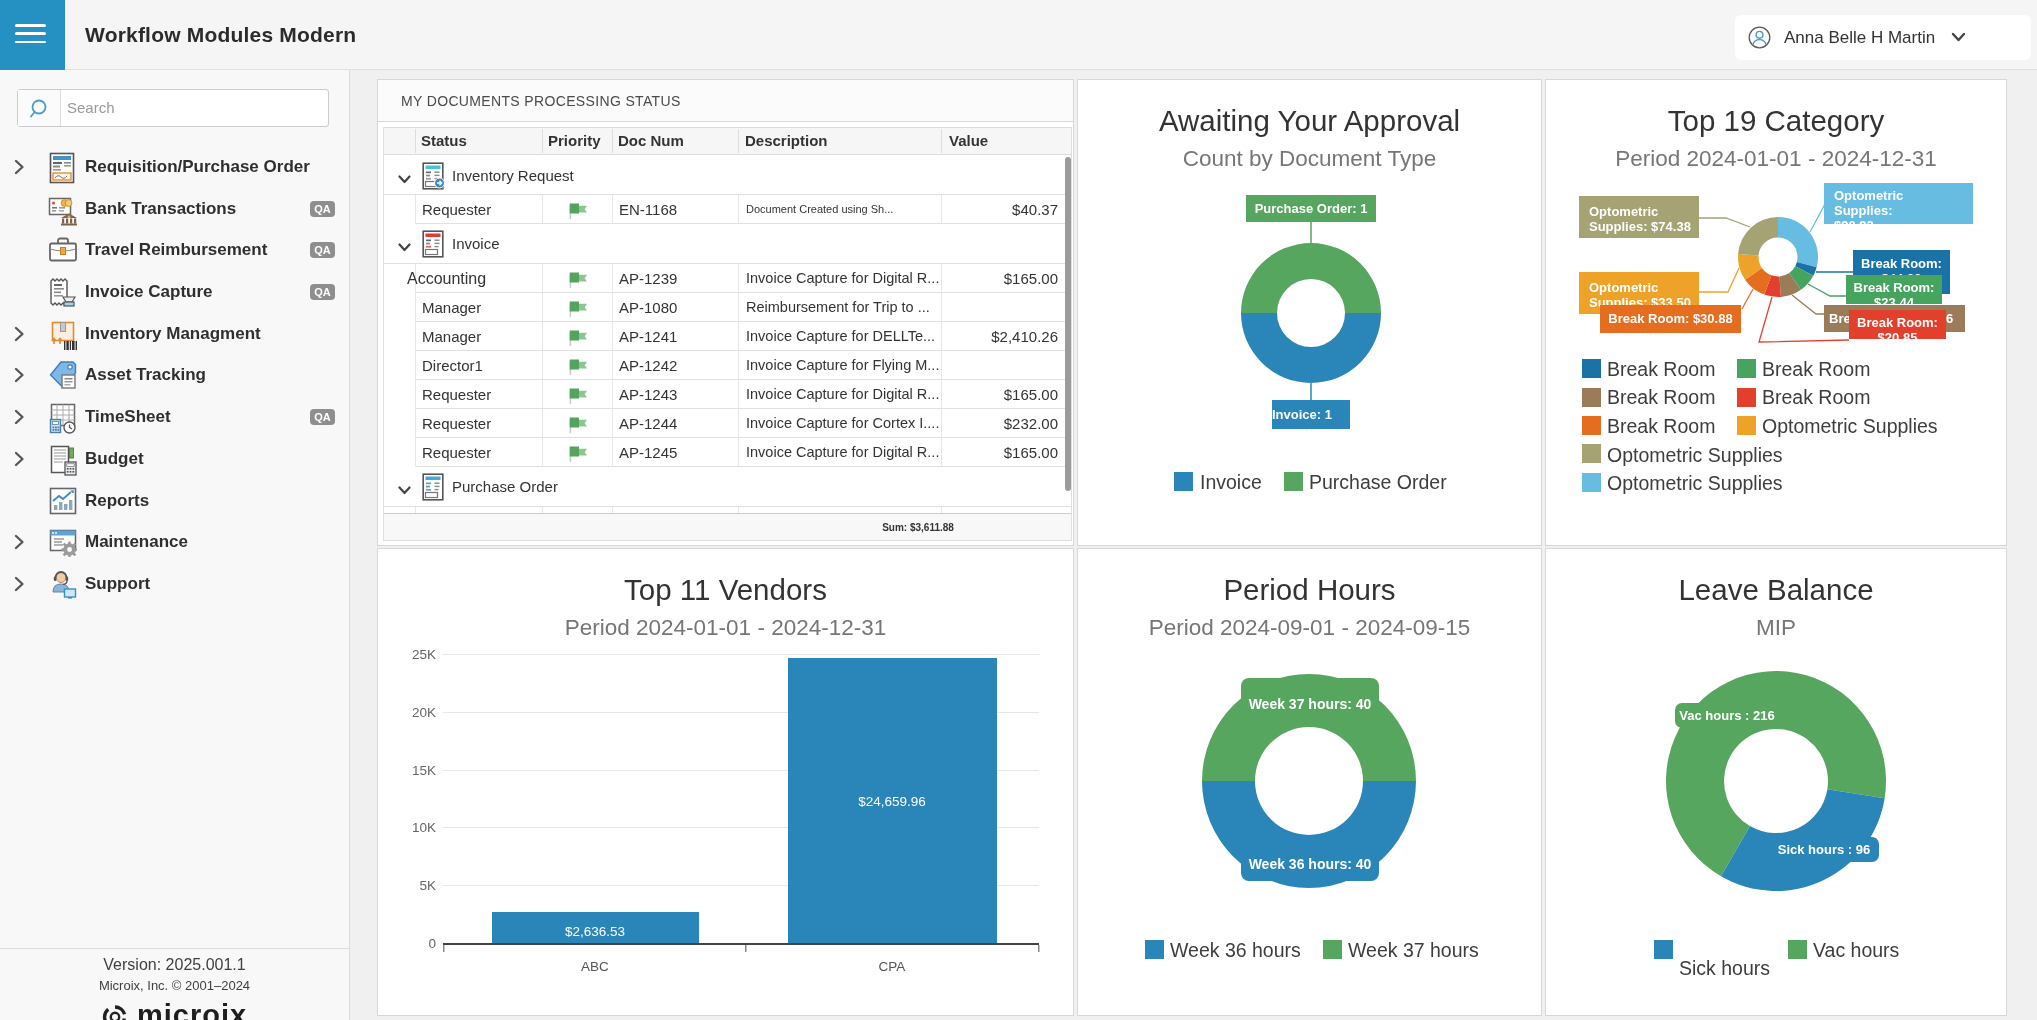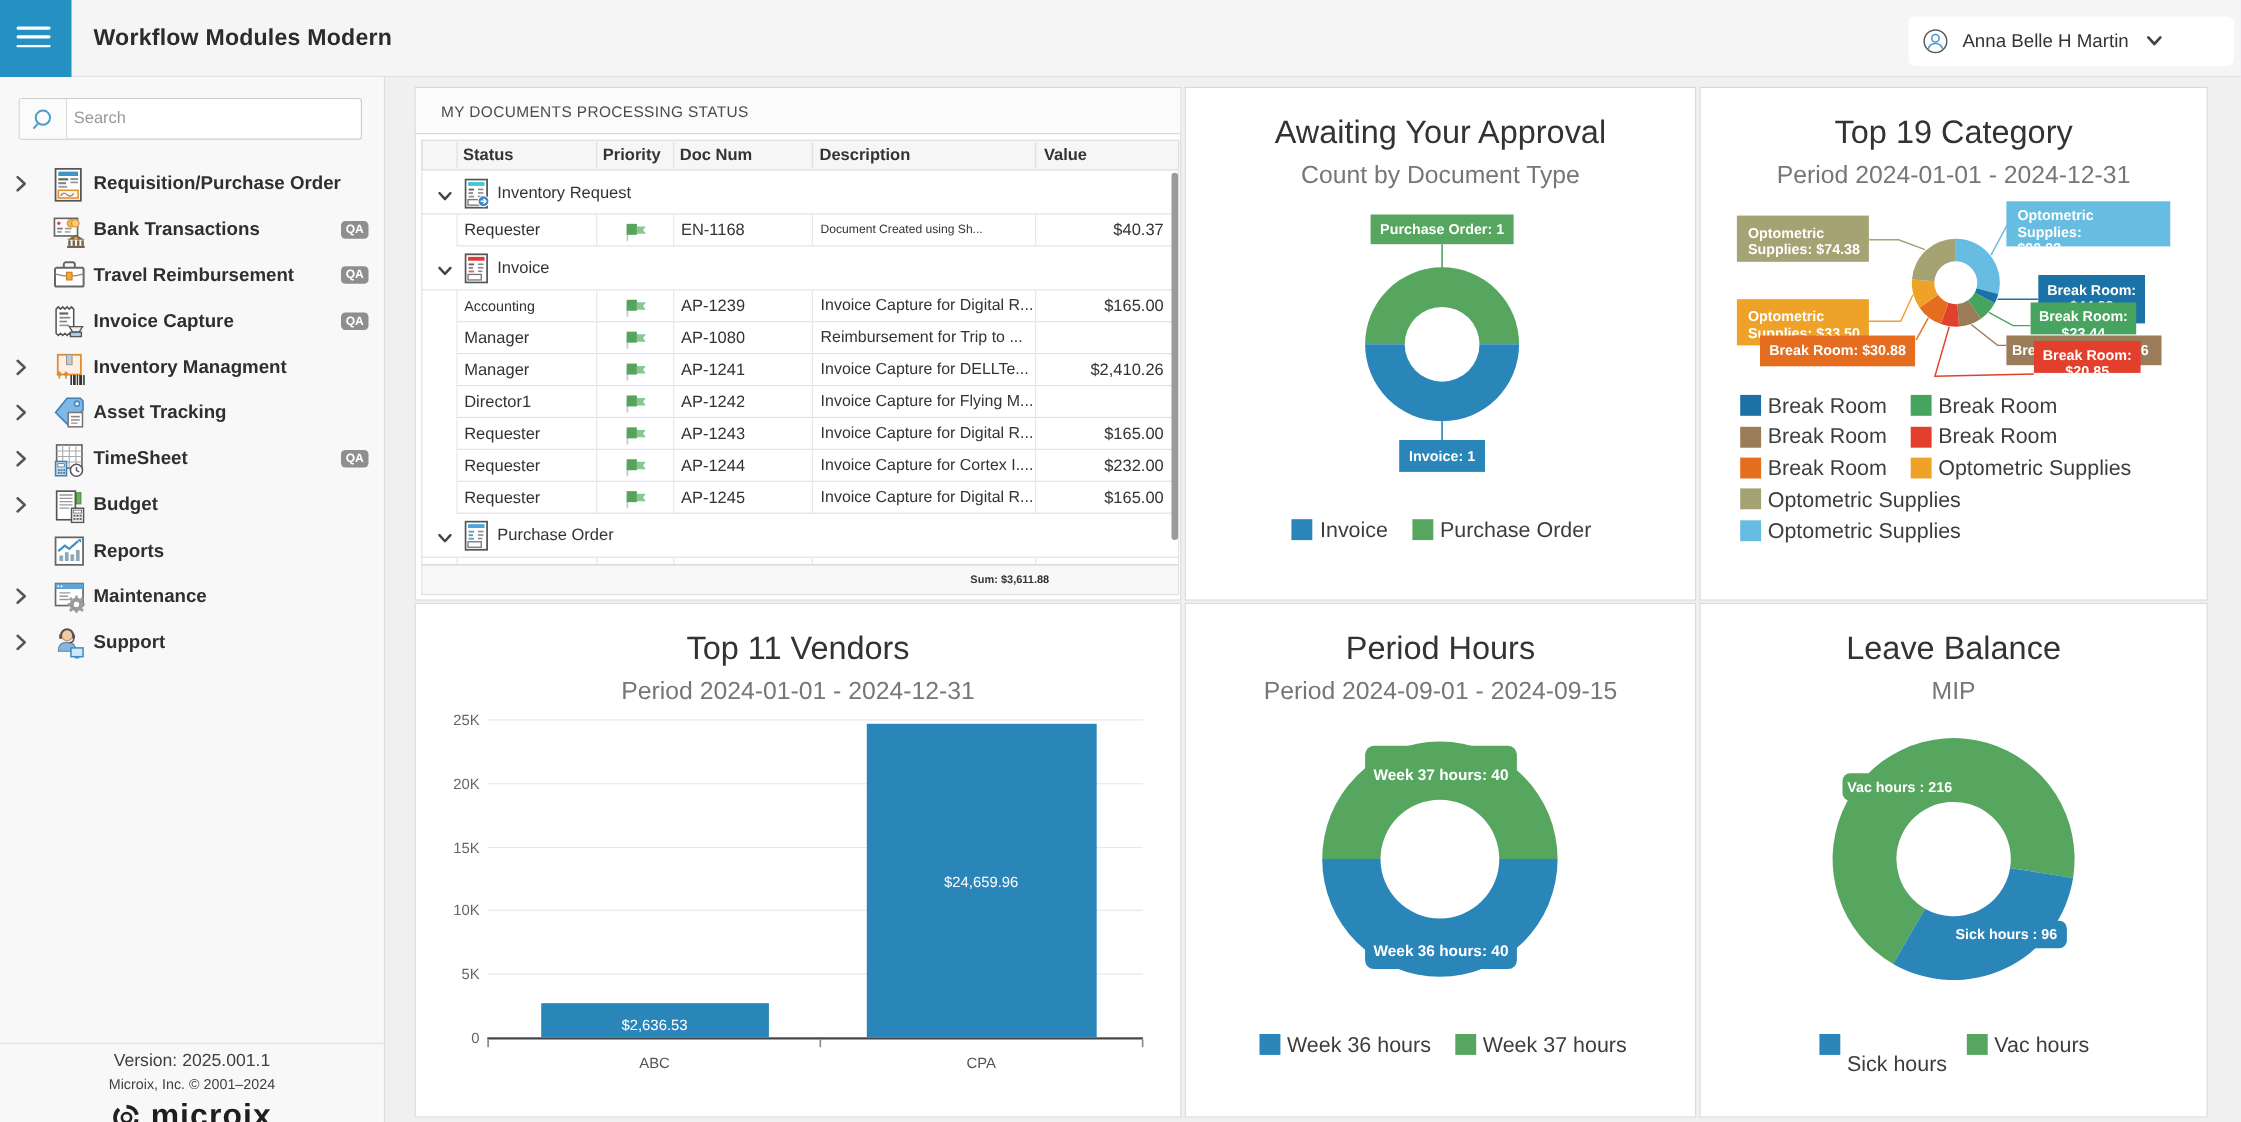--- a/index.html
+++ b/index.html
@@ -333,21 +333,21 @@
         <rect x="12.5" y="15.899999999999999" width="4" height="1.4" fill="#888"></rect>
 <rect x="3.5" y="19.5" width="12" height="5" fill="#fff" stroke="#777" stroke-width="1.2"></rect>
 </svg></div>
     <div class="cell" style="left:74px;top:144px;height:40px;line-height:40px;font-size:15px">Invoice</div>
     <div class="abs" style="left:37px;top:212px;width:656px;height:1px;background:#e0e0e0"></div>
     <div class="abs" style="left:37px;top:184px;width:1px;height:29px;background:#e6e6e6"></div>
     <div class="abs" style="left:164px;top:184px;width:1px;height:29px;background:#e6e6e6"></div>
     <div class="abs" style="left:234px;top:184px;width:1px;height:29px;background:#e6e6e6"></div>
     <div class="abs" style="left:360px;top:184px;width:1px;height:29px;background:#e6e6e6"></div>
     <div class="abs" style="left:563px;top:184px;width:1px;height:29px;background:#e6e6e6"></div>
-    <div class="cell" style="left:44px;top:184px;height:29px;line-height:29px;font-size:13px">Accounting</div>
+    <div class="cell" style="left:29px;top:184px;height:29px;line-height:29px;font-size:16px">Accounting</div>
     <div class="abs" style="left:189px;top:191px"><svg width="21" height="18" viewBox="0 0 21 18">
         <line x1="3.4" y1="4" x2="3.4" y2="17" stroke="#c2ccc2" stroke-width="1.5"></line>
 <rect x="2.7" y="1.5" width="9.3" height="10" fill="#55a45d"></rect>
 <path d="M12 3.8 h8 l-2.3 3.4 2.3 3.4 h-8 Z" fill="#8bc690"></path>
       </svg></div>
     <div class="cell" style="left:241px;top:184px;height:29px;line-height:29px;font-size:15px">AP-1239</div>
     <div class="cell" style="left:368px;top:184px;height:29px;line-height:29px;font-size:14.5px;width:194px">Invoice Capture for Digital R...</div>
     <div class="cell" style="left:368px;top:184px;height:29px;line-height:29px;font-size:15px;text-align:right;width:312px">$165.00</div>
     <div class="abs" style="left:37px;top:241px;width:656px;height:1px;background:#e0e0e0"></div>
     <div class="abs" style="left:37px;top:213px;width:1px;height:29px;background:#e6e6e6"></div>
@@ -467,21 +467,21 @@
 <div class="panel" style="left:1077px;top:79px;width:465px;height:467px">
 <div class="ctitle" style="top:24px">Awaiting Your Approval</div>
 <div class="csub" style="top:66px">Count by Document Type</div>
 <svg class="abs" style="left:0;top:0" width="465" height="467">
 <line x1="233" y1="142" x2="233" y2="164" stroke="#57a65f" stroke-width="1.5"></line>
 <line x1="233" y1="303" x2="233" y2="320" stroke="#2a86b9" stroke-width="1.5"></line>
 <path d="M163.00 233.00 A70 70 0 0 1 303.00 233.00 L267.00 233.00 A34 34 0 0 0 199.00 233.00 Z" fill="#57a65f"></path>
       <path d="M303.00 233.00 A70 70 0 0 1 163.00 233.00 L199.00 233.00 A34 34 0 0 0 267.00 233.00 Z" fill="#2a86b9"></path>
 </svg>
 <div class="callout" style="left:168px;top:115px;width:130px;height:27px;background:#57a65f;text-align:center;line-height:27px;font-size:13px">Purchase Order: 1</div>
-<div class="callout" style="left:194px;top:320px;width:78px;height:29px;background:#2a86b9;text-align:center;line-height:29px;font-size:13px">Invoice: 1</div>
+<div class="callout" style="left:194px;top:320px;width:78px;height:29px;background:#2a86b9;text-align:left;line-height:29px;font-size:13px">Invoice: 1</div>
 <div class="lgsq" style="left:96px;top:392px;background:#2a86b9"></div>
     <div class="lgtx" style="left:122px;top:391px">Invoice</div>
 <div class="lgsq" style="left:206px;top:392px;background:#57a65f"></div>
     <div class="lgtx" style="left:231px;top:391px">Purchase Order</div>
 </div>
 <div class="panel" style="left:1545px;top:79px;width:462px;height:467px">
 <div class="ctitle" style="top:24px">Top 19 Category</div>
 <div class="csub" style="top:66px">Period 2024-01-01 - 2024-12-31</div>
 <svg class="abs" style="left:0;top:0" width="462" height="467">
 <polyline points="204,147 180,138 153,138" stroke="#a5a273" stroke-width="1.3" fill="none"></polyline>

